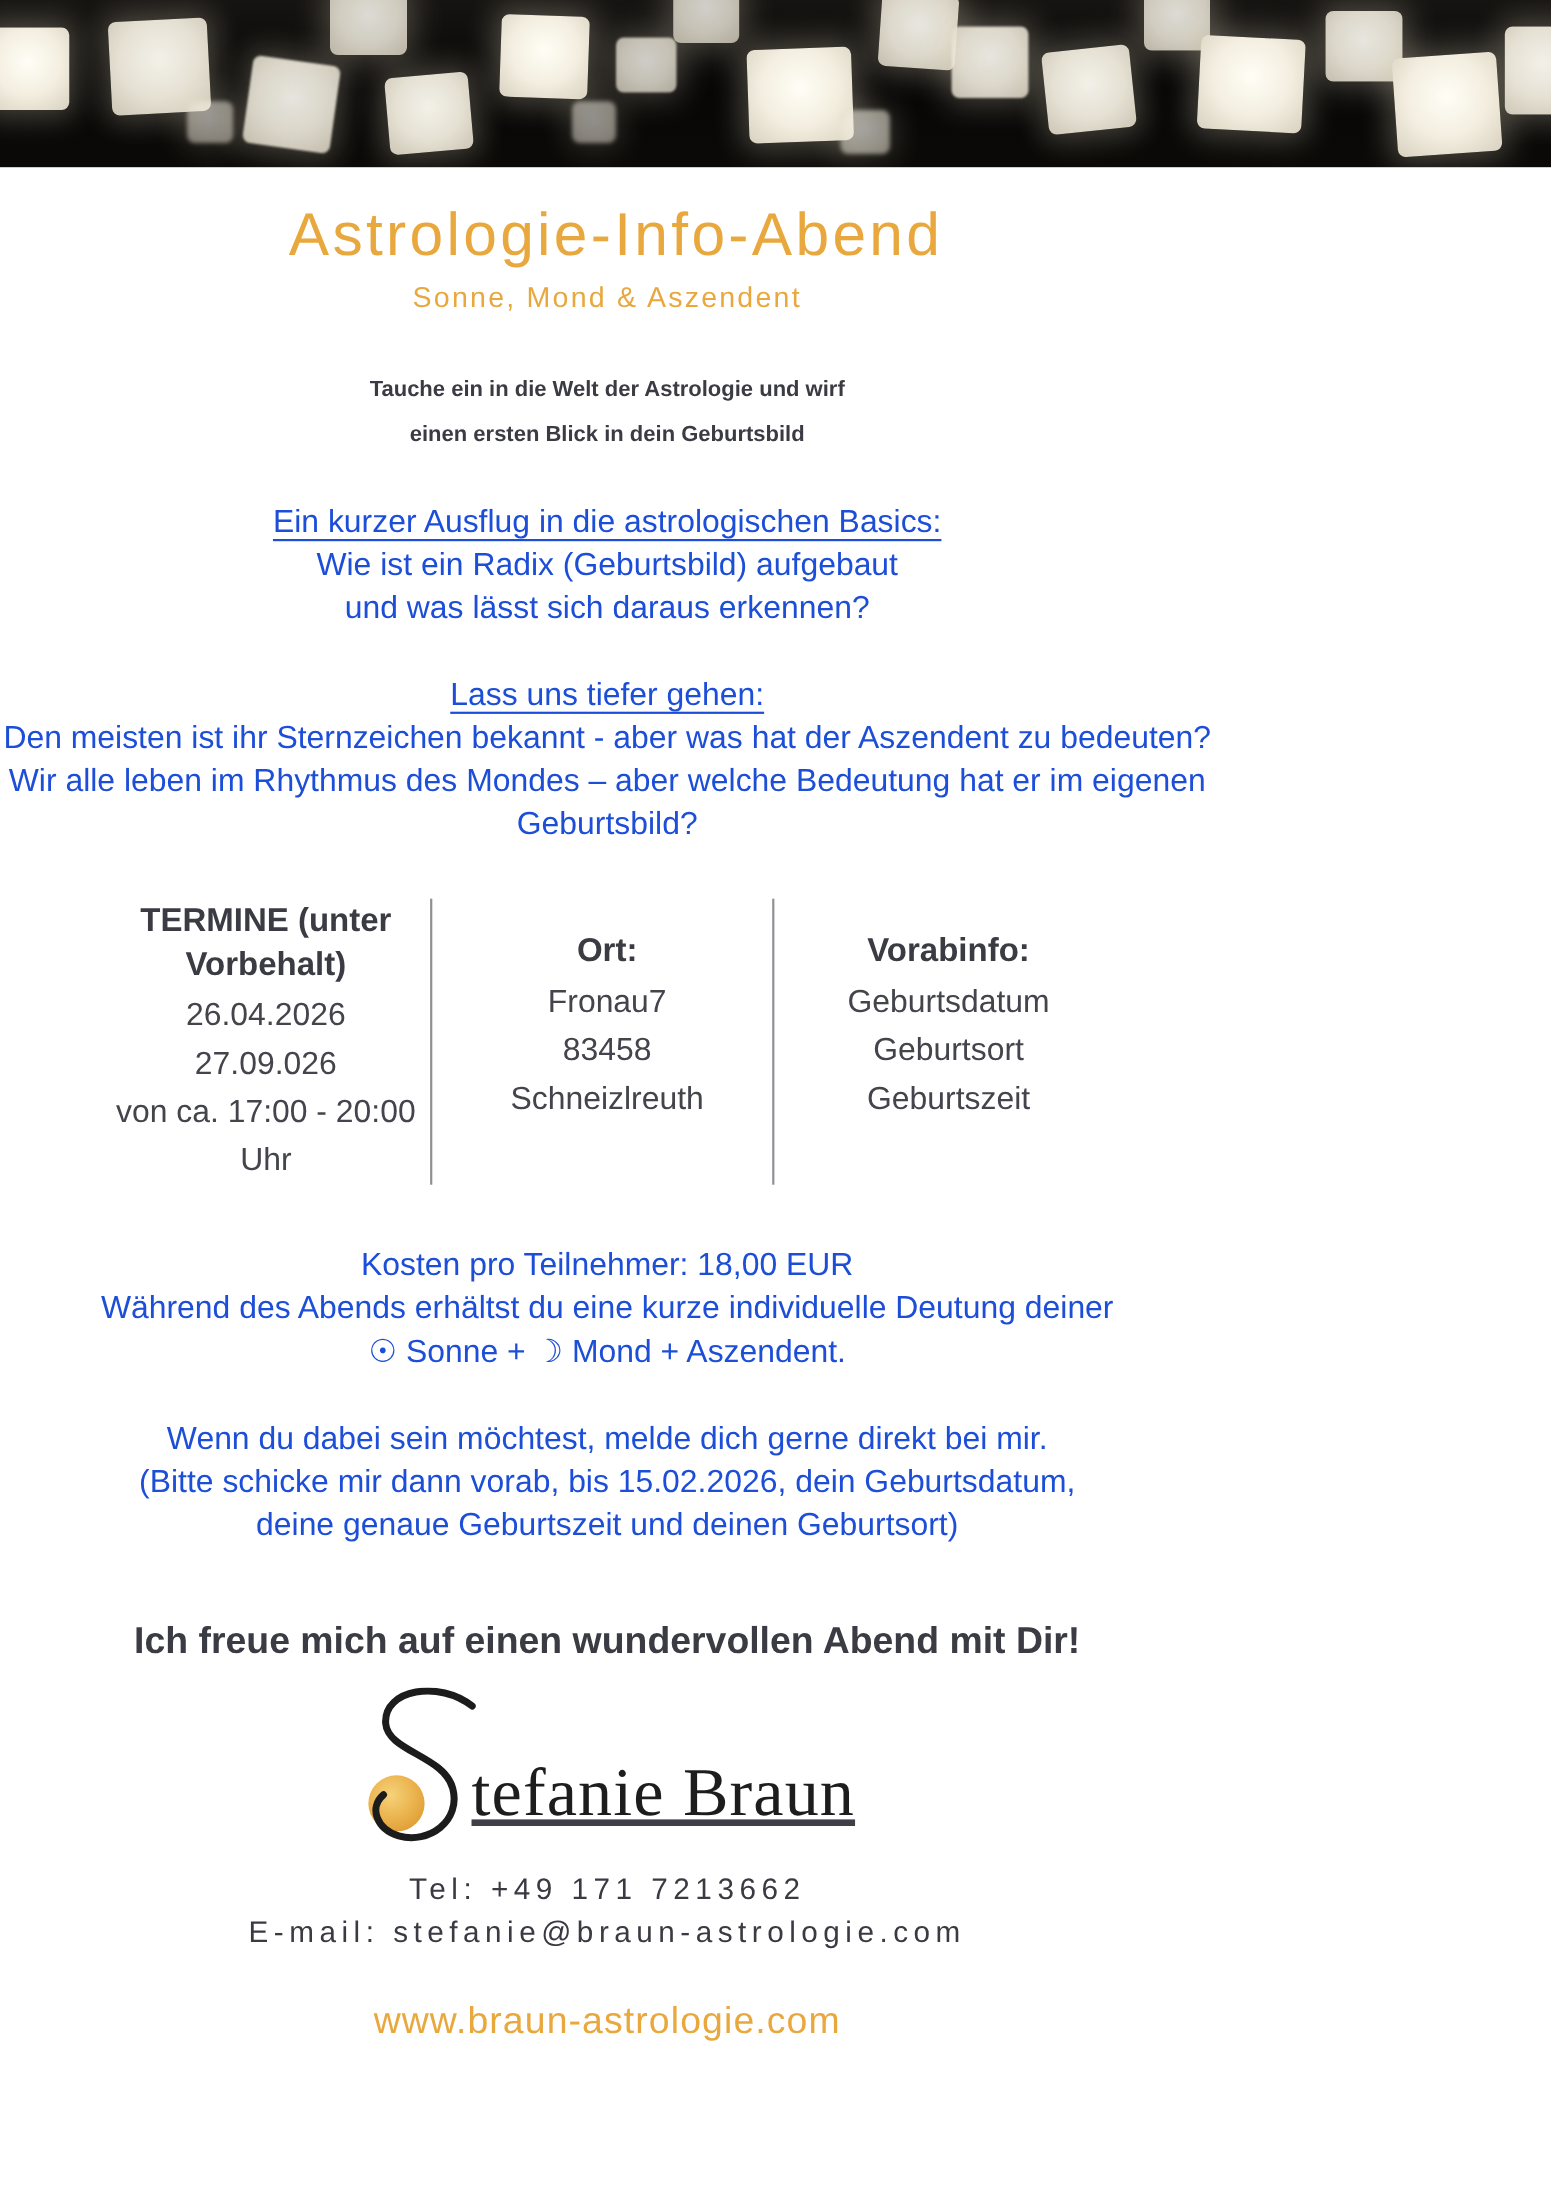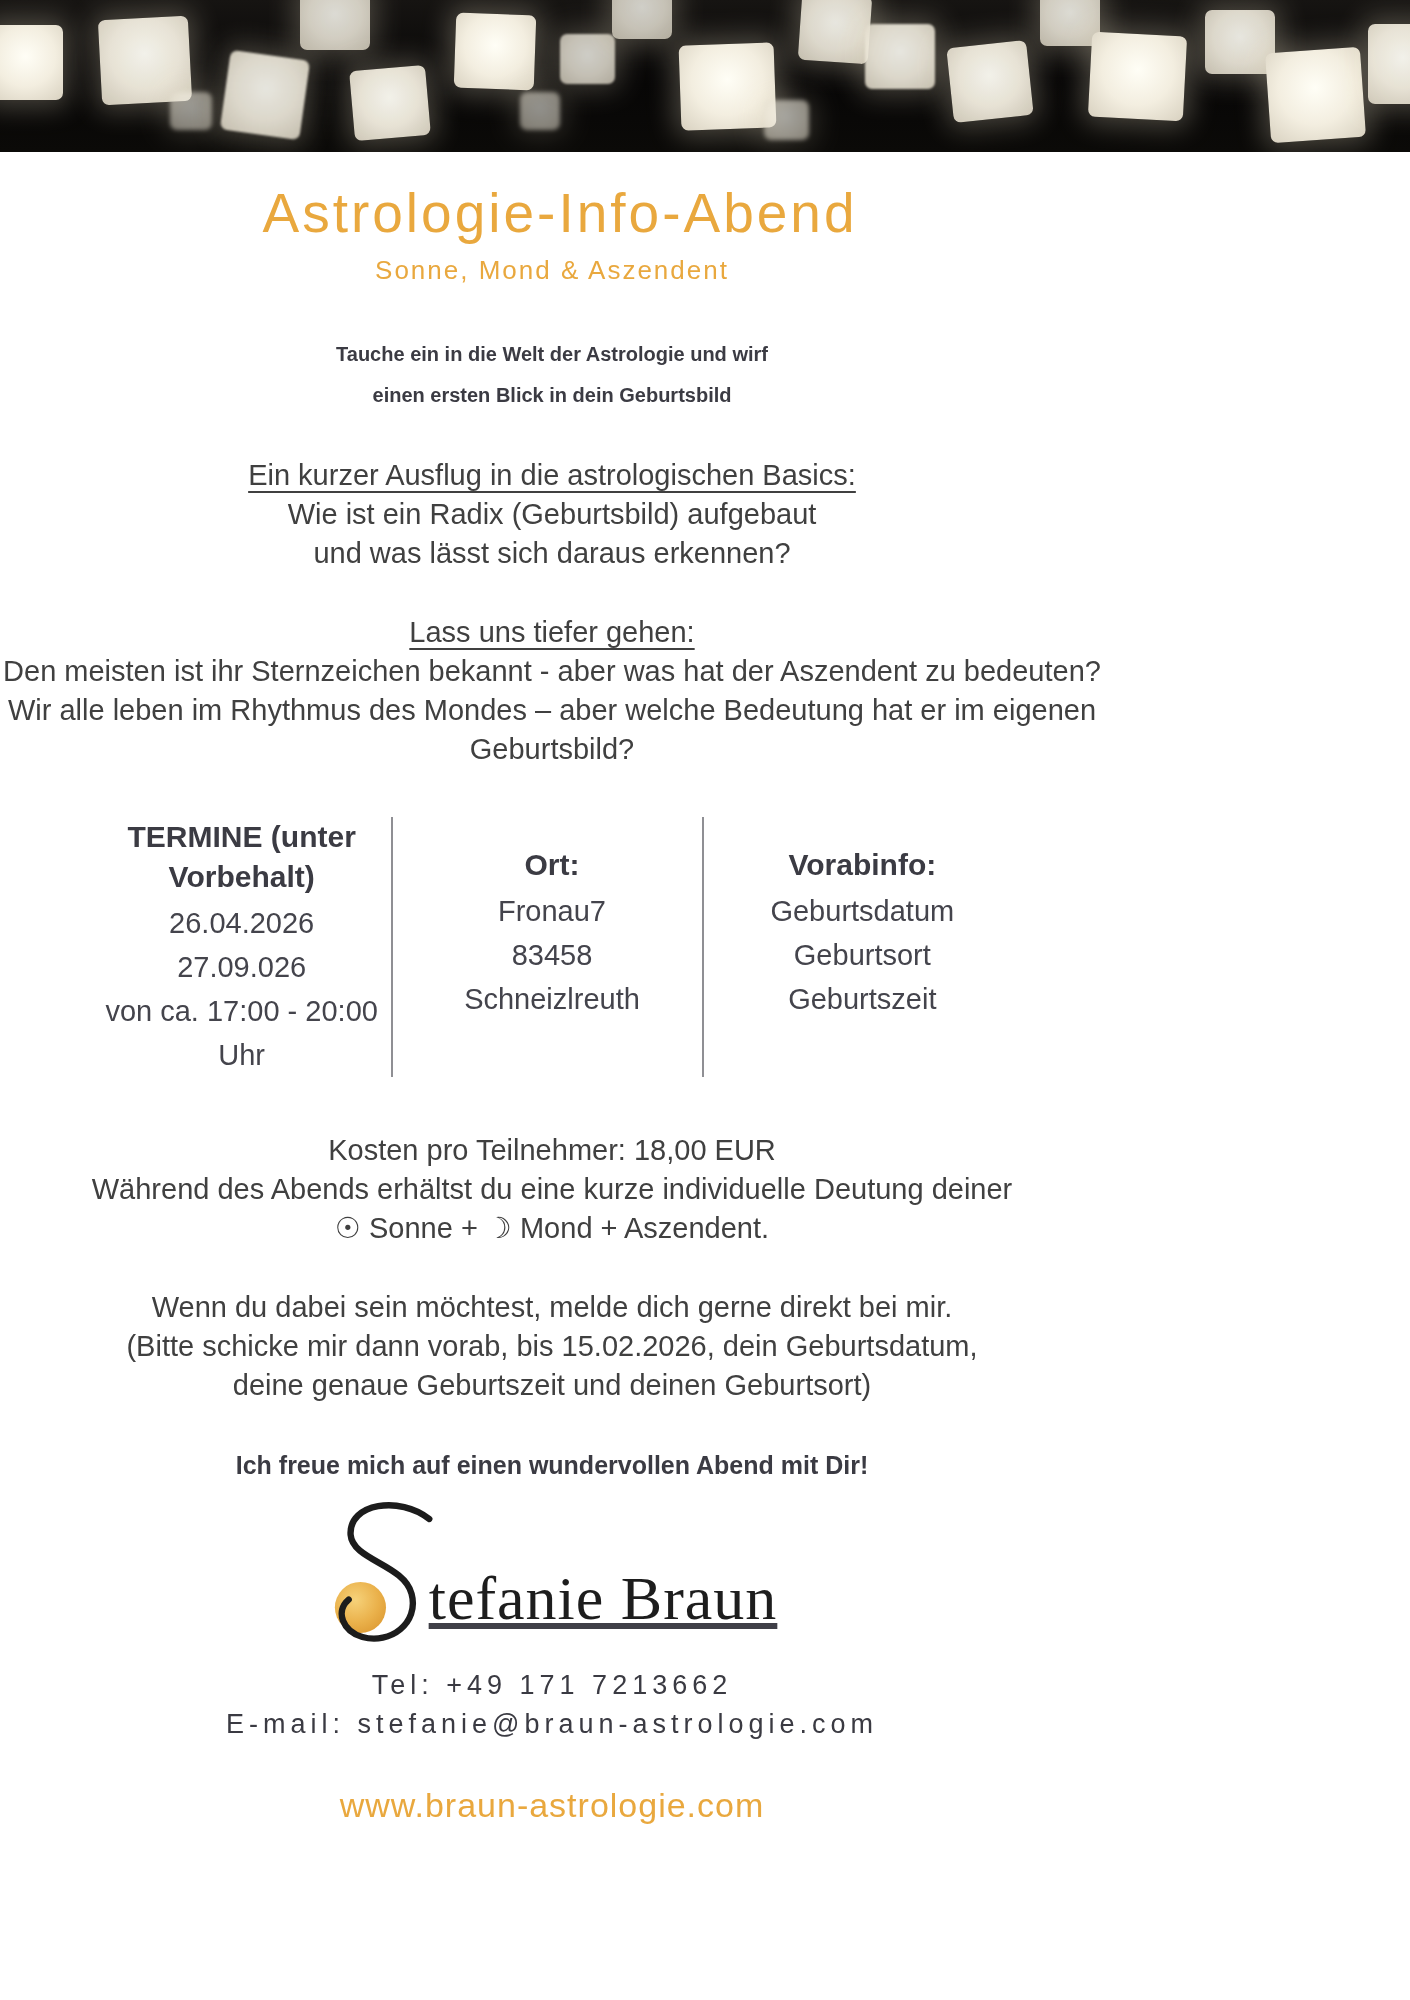--- a/index.html
+++ b/index.html
@@ -17,38 +17,38 @@
     background:radial-gradient(circle at 50% 42%, #fffef6 0%, #f3eee0 52%, #d8d1c0 100%);
     box-shadow:0 0 28px 6px rgba(255,244,214,.28);
   }
   
   .content{width:1104px;text-align:center;}
   .title{
     margin-top:30px;font-size:55px;letter-spacing:3px;color:#e9a83e;line-height:62px;padding-left:16px;
   }
   .subtitle{margin-top:2px;font-size:26px;letter-spacing:2px;color:#e9a83e;line-height:48px;}
   .intro{margin-top:40px;font-size:20px;line-height:41px;font-weight:bold;color:#3b3b43;}
-  .para{margin-top:40px;font-size:29px;line-height:39px;color:#404040;}
+  .para{margin-top:40px;font-size:29px;line-height:39px;color:#1d4ed8;}
   .underline{
     display:inline-block;text-decoration:underline;text-decoration-thickness:1.5px;
     text-underline-offset:6px;
   }
   
   .cols{
     margin:48px auto 0 auto;width:920px;display:flex;align-items:stretch;
     min-height:205px;font-size:29px;line-height:44px;color:#44444c;text-align:center;
   }
   .col{flex:1;padding:0 10px;}
   .col-head{font-weight:bold;font-size:30px;line-height:40px;color:#3b3b43;margin-bottom:4px;}
   .col-center{padding-top:28px;padding-left:19px;}
   .vline{width:2px;background:#8f8f94;align-self:stretch;}
   
   .kosten{margin-top:54px;}
   .invite{margin-top:40px;}
-  .closing{margin-top:46px;font-size:25px;font-weight:bold;color:#3b3b43;}
+  .closing{margin-top:67px;font-size:34px;font-weight:bold;color:#3b3b43;}
   .sym{font-family:"DejaVu Sans",sans-serif;}
   
   .logo{
     margin-top:22px;display:flex;justify-content:center;align-items:flex-end;height:150px;text-decoration:underline;
   }
   .logo-text{
     font-family:"Liberation Serif","DejaVu Serif",serif;font-size:62px;color:#1d1d1d;
     letter-spacing:1px;margin-left:-16px;margin-bottom:18px;white-space:nowrap;
   }
   

